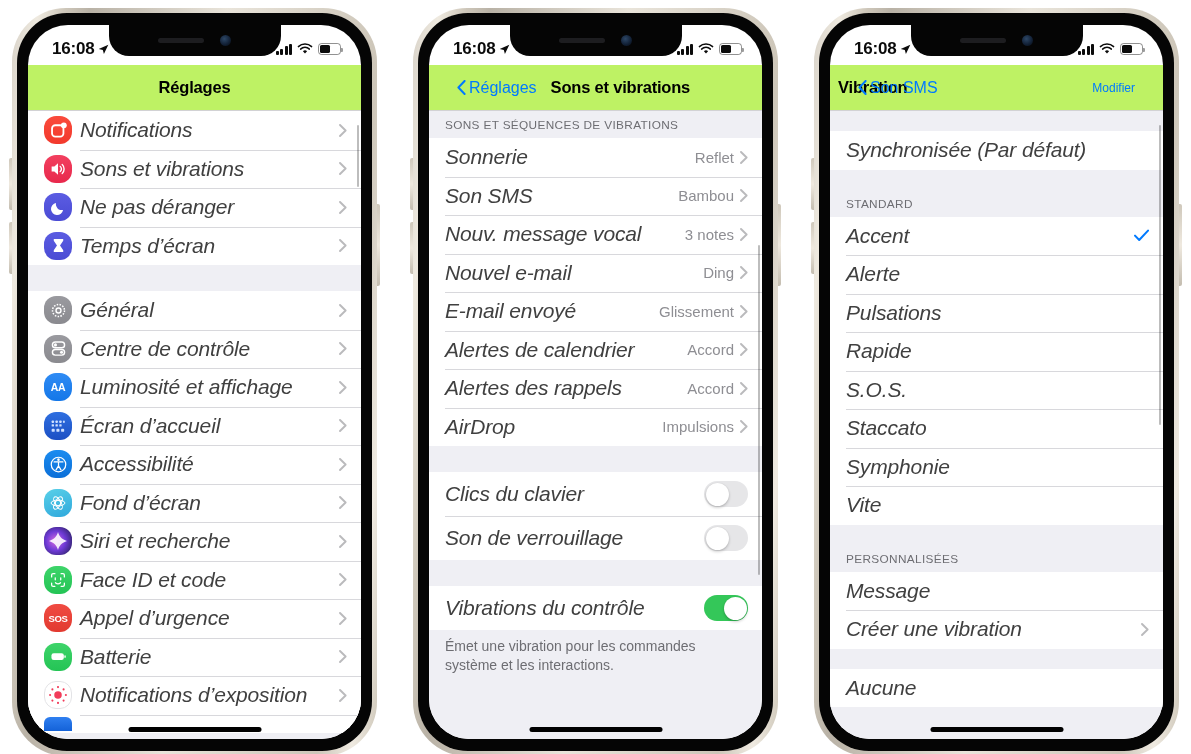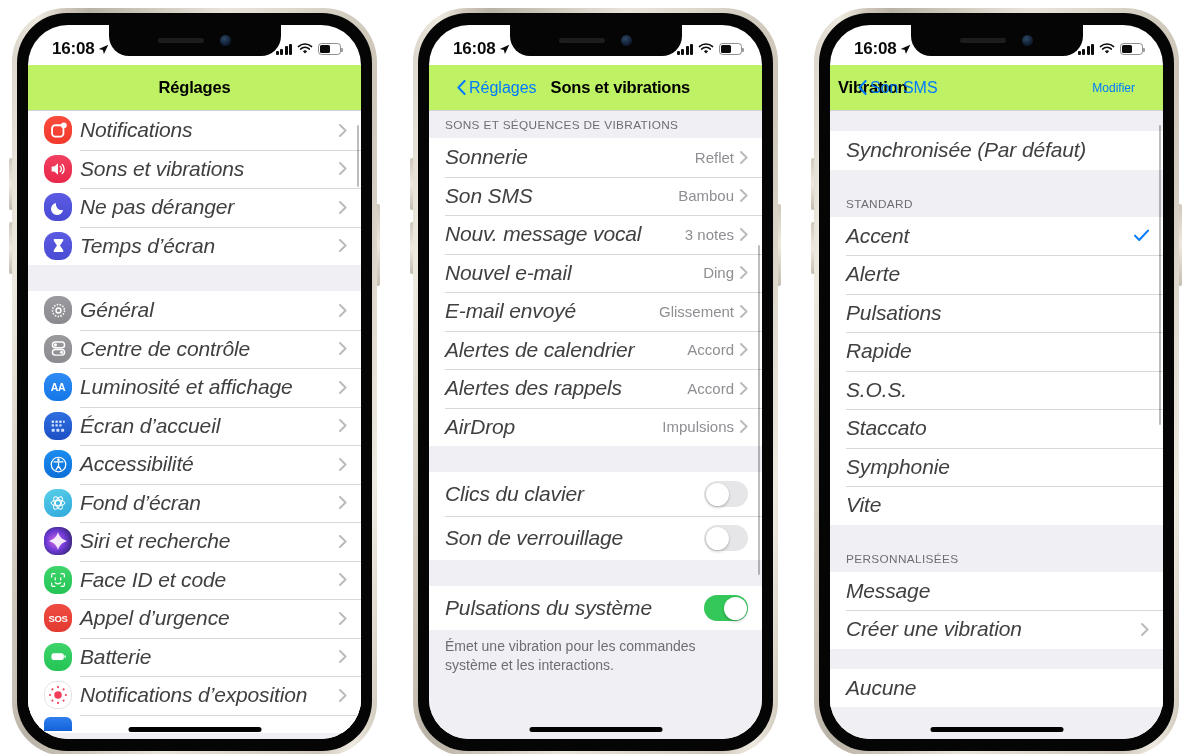--- a/index.html
+++ b/index.html
@@ -695,21 +695,21 @@
               <span class="toggle">
                   <span class="knob"></span>
                 </span>
             </div>
           </div>
 
           <div class="gap"></div>
 
           <div class="group">
             <div class="row" style="min-height:44px">
-              <span class="row-label">Pulsations du système</span>
+              <span class="row-label">Vibrations du contrôle</span>
               <span class="toggle on">
                   <span class="knob"></span>
                 </span>
             </div>
           </div>
           <div class="sec-footer">Émet une vibration pour les commandes système et les interactions.</div>
         </div>
 
         <div class="scrollbar" style="top:220px;height:330px"></div>
         <div class="home-ind"></div>

